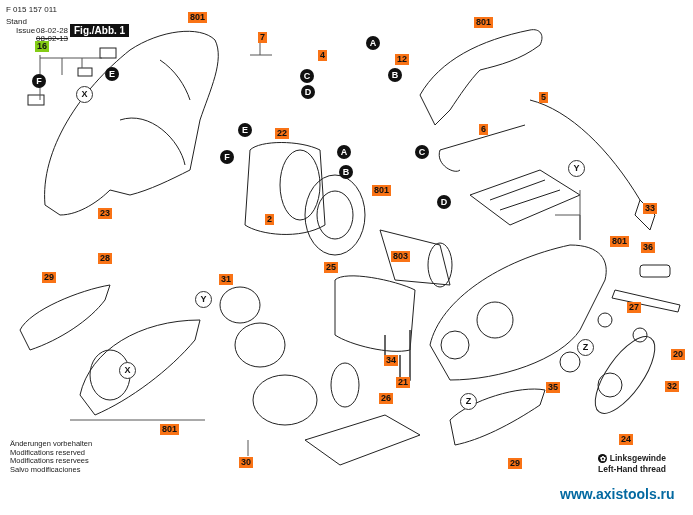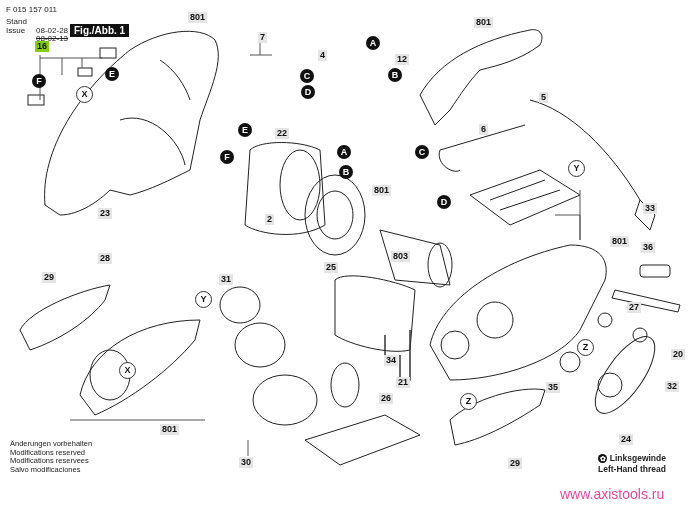--- a/index.html
+++ b/index.html
@@ -1,34 +1,34 @@
 <!DOCTYPE html>
 <html><head>
 <meta charset="utf-8">
 <style>
   html, body { margin:0; padding:0; background:#ffffff; }
   body { width:693px; height:515px; position:relative; overflow:hidden; font-family:"Liberation Sans", sans-serif; }
   .meta { position:absolute; font-size:8px; color:#222; line-height:9px; }
   .figbox { position:absolute; left:70px; top:24px; background:#111; color:#fff; font-weight:bold; font-size:10px; padding:1px 4px; }
-  .lbl { position:absolute; background:#e5e5e5; color:#111; font-weight:bold; font-size:9px; line-height:11px; padding:0 2px; }
+  .lbl { position:absolute; background:#f97316; color:#111; font-weight:bold; font-size:9px; line-height:11px; padding:0 2px; }
   .lbl.red { background:#84cc16; }
   .circ { position:absolute; width:14px; height:14px; border-radius:50%; background:#111; color:#fff; font-weight:bold; font-size:9px; line-height:14px; text-align:center; }
   .ocirc { position:absolute; width:15px; height:15px; border-radius:50%; border:1px solid #333; background:#fff; color:#111; font-weight:bold; font-size:9px; line-height:15px; text-align:center; }
   .notes { position:absolute; left:10px; top:440px; font-size:7.5px; line-height:8.5px; color:#222; }
   .lh { position:absolute; left:598px; top:453px; font-size:8.5px; font-weight:bold; color:#222; line-height:11px; text-align:right; }
   .star { display:inline-block; width:9px; height:9px; border-radius:50%; background:#111; color:#fff; font-size:7px; line-height:9px; text-align:center; vertical-align:middle; }
-  .url { position:absolute; left:560px; top:486px; font-size:14px; font-weight:normal; color:#ec4899; }
+  .url { position:absolute; left:560px; top:486px; font-size:14px; font-weight:bold; color:#0369a1; }
   svg.art { position:absolute; left:0; top:0; }
 </style>
 </head>
 <body>
 
 <div class="meta" style="left:6px;top:5px;">F 015 157 011</div>
 <div class="meta" style="left:6px;top:17px;">Stand</div>
-<div class="meta" style="left:6px;top:26px;">Issue</div>
+<div class="meta" style="left:16px;top:26px;">Issue</div>
 <div class="meta" style="left:36px;top:17px;text-decoration:line-through;margin-top:17px;">08-02-13</div>
 <div class="meta" style="left:36px;top:26px;">08-02-28</div>
 <div class="figbox">Fig./Abb. 1</div>
 
 <svg class="art" width="693" height="515">
   <g fill="none" stroke="#222" stroke-width="1">
 
     <path d="M45,205 C40,150 80,90 130,50 C160,30 200,25 215,40 C225,60 210,90 200,120 L190,170 C170,180 150,190 130,195 L110,190 C100,200 80,215 60,215 Z"></path>
     <path d="M120,120 C150,110 180,140 185,165"></path>
     <path d="M160,60 C175,70 185,85 190,100"></path>

